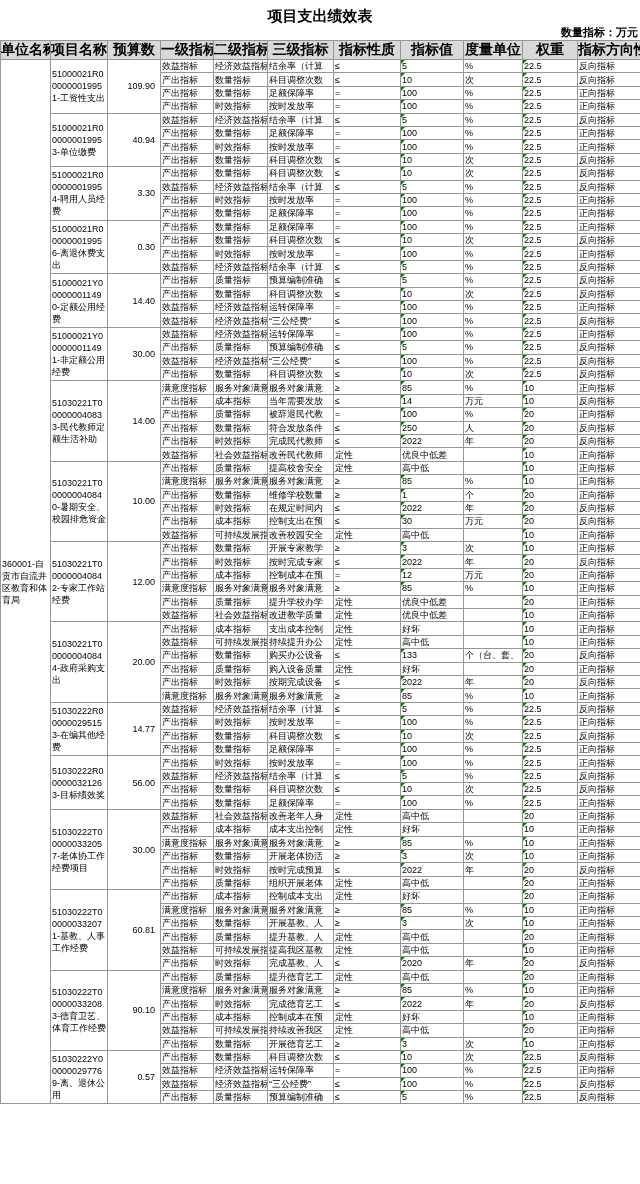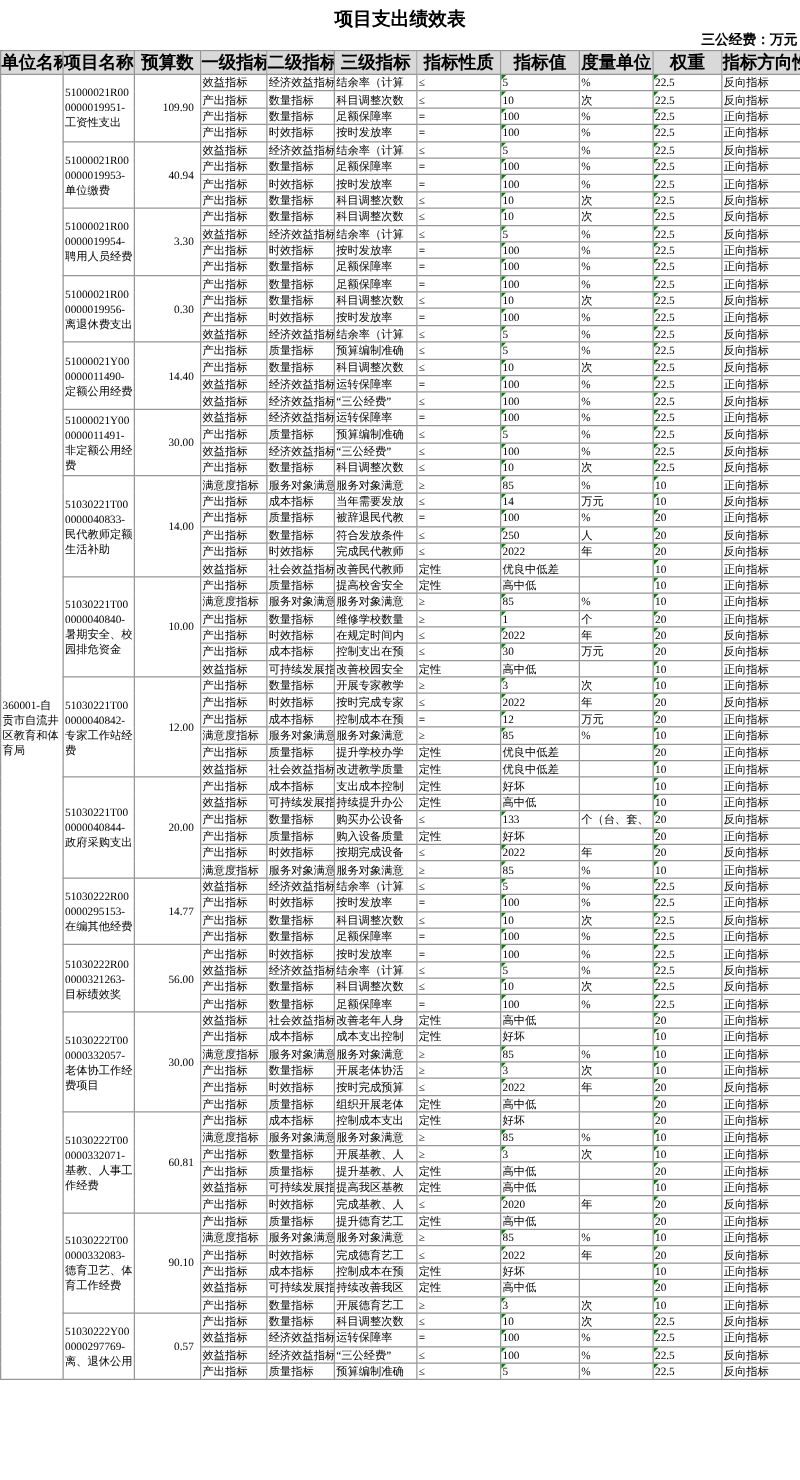--- a/index.html
+++ b/index.html
@@ -3,39 +3,39 @@
 <meta charset="utf-8">
 <style>
   :root{
     --border:#969696;
     --header-bg:#d9d9d9;
     --marker:#008000;
   }
   *{box-sizing:border-box;}
   html,body{margin:0;padding:0;background:#fff;}
   .page{width:640px;height:1184px;overflow:hidden;background:#fff;
-        font-family:Liberation Serif, serif;color:#000;}
+        font-family:Liberation Sans, sans-serif;color:#000;}
   .title{text-align:center;font-size:15px;font-weight:bold;padding-top:5px;height:26px;line-height:22px;}
   .note{text-align:right;font-size:11px;font-weight:bold;height:14px;line-height:13px;padding-right:2px;}
   table{width:640px;border-collapse:collapse;table-layout:fixed;font-size:9px;}
   th{background:var(--header-bg);border:1px solid var(--border);font-weight:bold;
      font-size:14px;height:15px;padding:0;text-align:center;overflow:hidden;white-space:nowrap;}
   td{border:1px solid var(--border);padding:0 1px;height:13.4px;line-height:12px;
      overflow:hidden;white-space:nowrap;text-align:left;vertical-align:middle;position:relative;}
   td.unit,td.project{white-space:normal;word-break:break-all;line-height:12px;padding:0 1px;margin-top:28px;}
   td.budget{text-align:right;padding-right:5px;margin-top:32px;}
   td.gm::before{content:"";position:absolute;top:0;left:0;width:0;height:0;
      border-top:4px solid var(--marker);border-right:4px solid transparent;}
 </style>
 </head>
 <body>
 
 <div class="page">
   <div class="title">项目支出绩效表</div>
-  <div class="note">三公经费：万元</div>
+  <div class="note">数量指标：万元</div>
   <table>
     <colgroup>
         <col style="width: 50px;">
         <col style="width: 57px;">
         <col style="width: 53px;">
         <col style="width: 53px;">
         <col style="width: 54px;">
         <col style="width: 66px;">
         <col style="width: 67px;">
         <col style="width: 63px;">

